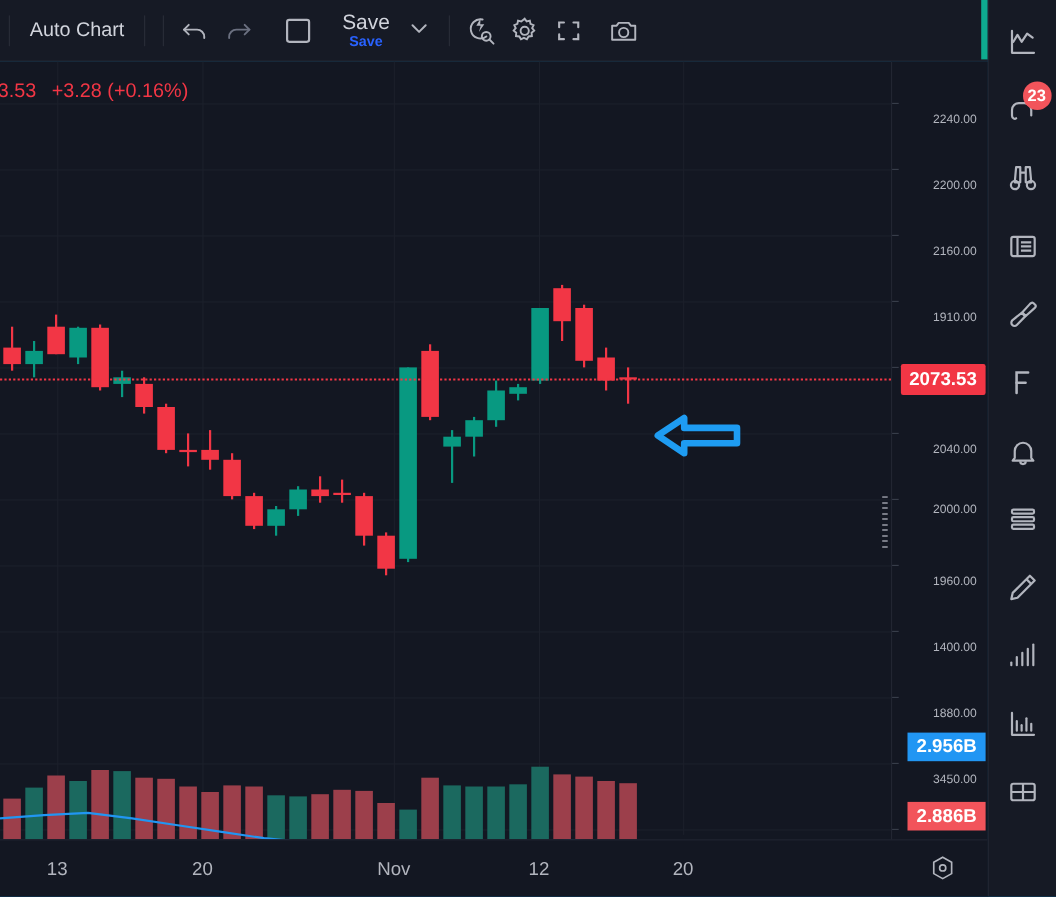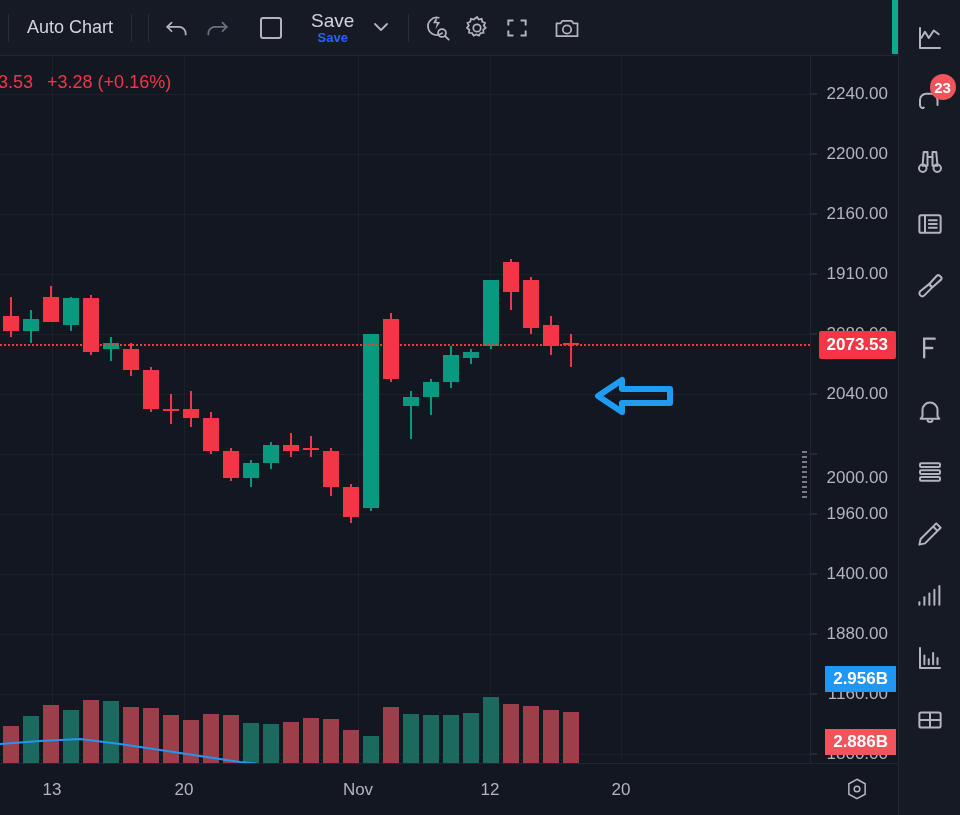--- a/index.html
+++ b/index.html
@@ -66,22 +66,22 @@
   .legend .chg { margin-left: 14px; }
   .grid-line-h { position: absolute; left: 0; width: 810px; height: 1px; background: #1c202b; }
   .grid-line-v { position: absolute; top: 0; width: 1px; height: 703px; background: #1c202b; }
 
   
   .price-axis {
     position: absolute; right: 0; top: 0; width: 88px; height: 759px;
     background: #131722; border-left: 1px solid #222632;
   }
   .price-tick {
-    position: absolute; right: 10px; color: #b2b5be; font-size: 17px;
-    transform: translateY(-50%); white-space: nowrap;
+    position: absolute; right: 10px; color: #b2b5be; font-size: 11px;
+    transform: translateY(-50%); white-space: nowrap; margin-top: 15px;
   }
   .tick-dash { position: absolute; left: 0; width: 6px; height: 1px; background: #3a3f4c; transform: translateY(-50%); }
   .price-badge {
     position: absolute; right: 2px; background: #f23645; color: #ffffff;
     font-size: 17px; font-weight: bold; padding: 4px 8px; border-radius: 2px;
     transform: translateY(-50%); white-space: nowrap; z-index: 8;
   }
   .vol-badge {
     position: absolute; right: 2px; font-size: 17px; font-weight: bold;
     padding: 3px 8px; color: #ffffff; white-space: nowrap; z-index: 8;
@@ -413,25 +413,25 @@
       <div class="tick-dash" style="top:578px"></div>
       <div class="tick-dash" style="top:638px"></div>
       <div class="tick-dash" style="top:698px"></div>
 
       <div class="price-tick" style="top:38px">2240.00</div>
       <div class="price-tick" style="top:98px">2200.00</div>
       <div class="price-tick" style="top:158px">2160.00</div>
       <div class="price-tick" style="top:218px">1910.00</div>
       <div class="price-tick" style="top:278px">2080.00</div>
       <div class="price-tick" style="top:338px">2040.00</div>
-      <div class="price-tick" style="top:422px">2000.00</div>
+      <div class="price-tick" style="top:392px">2000.00</div>
       <div class="price-tick" style="top:458px">1960.00</div>
       <div class="price-tick" style="top:518px">1400.00</div>
       <div class="price-tick" style="top:578px">1880.00</div>
-      <div class="price-tick" style="top:638px">1160.00</div>
+      <div class="price-tick" style="top:638px">3450.00</div>
       <div class="price-tick" style="top:698px">1800.00</div>
 
       <div class="price-badge" style="top:289px">2073.53</div>
       <div class="vol-badge blue" style="top:610px">2.956B</div>
       <div class="vol-badge red" style="top:673px">2.886B</div>
     </div>
 
     <div class="drag-handle" style="top:395px"></div>
 
     <div class="time-axis">

